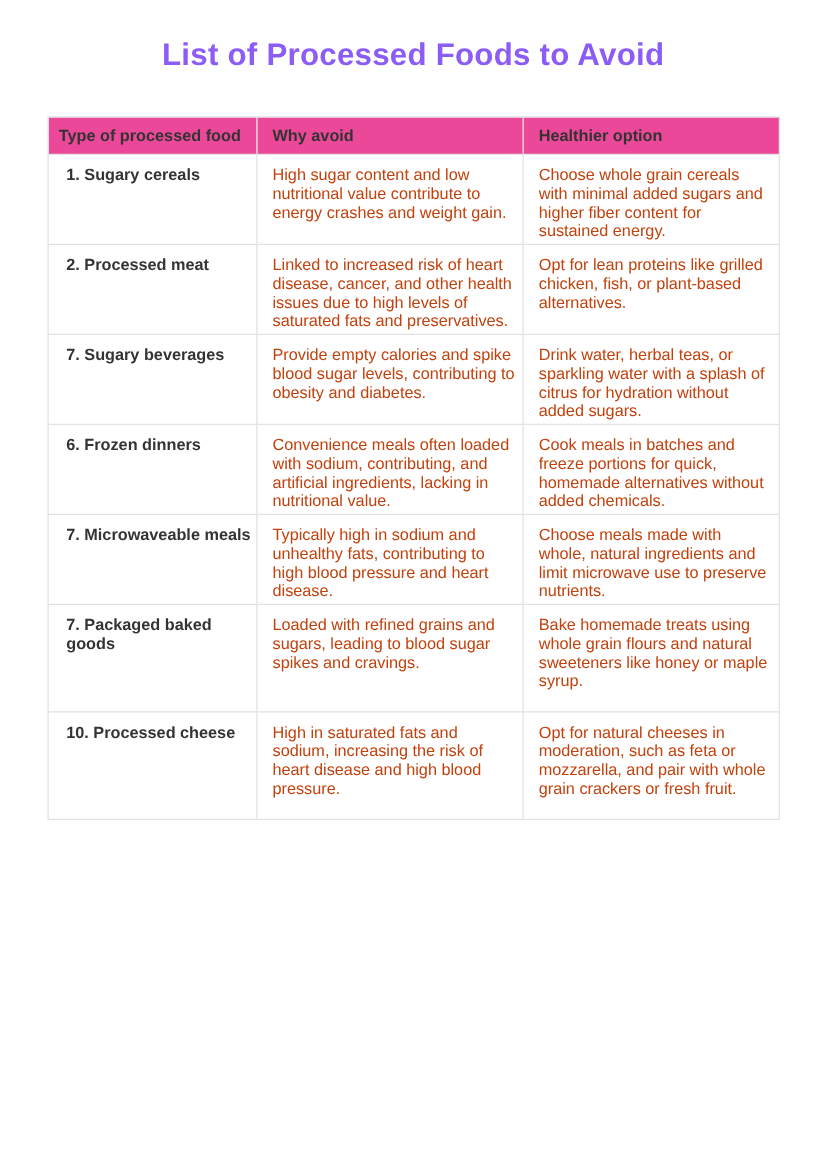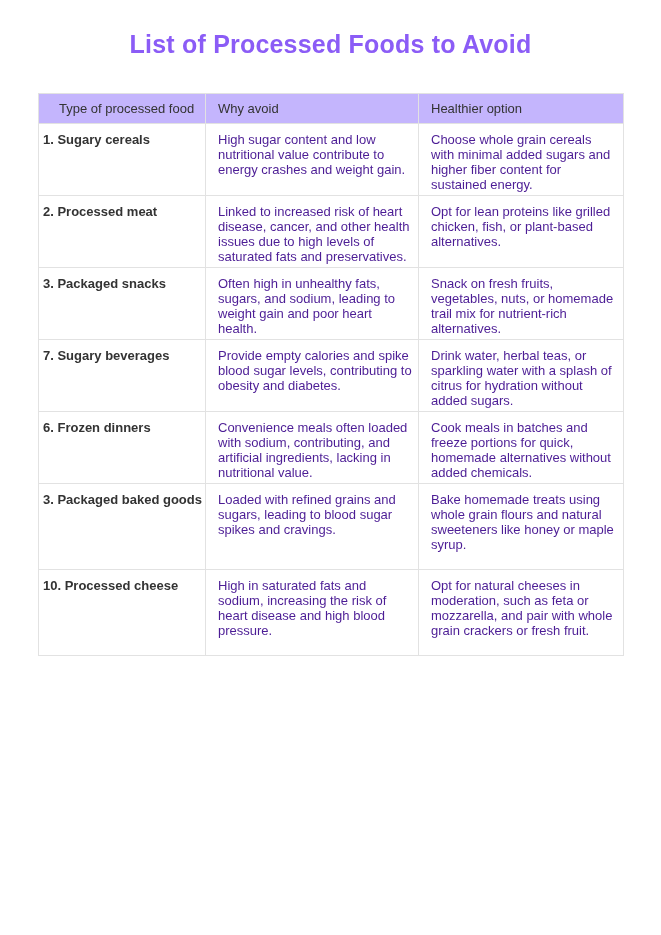--- a/index.html
+++ b/index.html
@@ -30,41 +30,41 @@
     border-collapse: collapse;
     table-layout: fixed;
   }
   table.foods-table, table.foods-table th, table.foods-table td {
     border: 1px solid #e2e2e2;
   }
   col.c1 { width: 167px; }
   col.c2 { width: 213px; }
   col.c3 { width: 205px; }
   th {
-    background: #c4b5fd;
+    background: #ec4899;
     font-size: 13px;
     line-height: 15px;
-    font-weight: normal;
+    font-weight: bold;
     color: #333333;
     text-align: left;
     vertical-align: middle;
-    padding: 7px 4px 7px 20px;
+    padding: 7px 4px 7px 8px;
   }
   th.h2, th.h3 { padding-left: 12px; }
   td {
     font-size: 13px;
     line-height: 15px;
-    color: #4c1d95;
+    color: #c2410c;
     vertical-align: top;
     padding: 8px 6px 3px 12px;
   }
   td.food-col {
     font-weight: bold;
     color: #333333;
-    padding-left: 4px;
+    padding-left: 14px;
     padding-right: 2px;
   }
   td.why-col  { padding-right: 6px; }   
   td.opt-col  { padding-right: 5px; }   
   tr.tall td  { padding-bottom: 17px; } 
 </style>
 </head>
 <body>
 
 <div class="page">
@@ -89,36 +89,36 @@
         <td class="food-col">1. Sugary cereals</td>
         <td class="why-col">High sugar content and low nutritional value contribute to energy crashes and weight gain.</td>
         <td class="opt-col">Choose whole grain cereals with minimal added sugars and higher fiber content for sustained energy.</td>
       </tr>
       <tr>
         <td class="food-col">2. Processed meat</td>
         <td class="why-col">Linked to increased risk of heart disease, cancer, and other health issues due to high levels of saturated fats and preservatives.</td>
         <td class="opt-col">Opt for lean proteins like grilled chicken, fish, or plant-based alternatives.</td>
       </tr>
       <tr>
-        <td class="food-col">3. Packaged snacks</td>
-        <td class="why-col">Often high in unhealthy fats, sugars, and sodium, leading to weight gain and poor heart health.</td>
-        <td class="opt-col">Snack on fresh fruits, vegetables, nuts, or homemade trail mix for nutrient-rich alternatives.</td>
-      </tr>
-      <tr>
         <td class="food-col">7. Sugary beverages</td>
         <td class="why-col">Provide empty calories and spike blood sugar levels, contributing to obesity and diabetes.</td>
         <td class="opt-col">Drink water, herbal teas, or sparkling water with a splash of citrus for hydration without added sugars.</td>
       </tr>
       <tr>
         <td class="food-col">6. Frozen dinners</td>
         <td class="why-col">Convenience meals often loaded with sodium, contributing, and artificial ingredients, lacking in nutritional value.</td>
         <td class="opt-col">Cook meals in batches and freeze portions for quick, homemade alternatives without added chemicals.</td>
       </tr>
+      <tr>
+        <td class="food-col">7. Microwaveable meals</td>
+        <td class="why-col">Typically high in sodium and unhealthy fats, contributing to high blood pressure and heart disease.</td>
+        <td class="opt-col">Choose meals made with whole, natural ingredients and limit microwave use to preserve nutrients.</td>
+      </tr>
       <tr class="tall">
-        <td class="food-col">3. Packaged baked goods</td>
+        <td class="food-col">7. Packaged baked goods</td>
         <td class="why-col">Loaded with refined grains and sugars, leading to blood sugar spikes and cravings.</td>
         <td class="opt-col">Bake homemade treats using whole grain flours and natural sweeteners like honey or maple syrup.</td>
       </tr>
       <tr class="tall">
         <td class="food-col">10. Processed cheese</td>
         <td class="why-col">High in saturated fats and sodium, increasing the risk of heart disease and high blood pressure.</td>
         <td class="opt-col">Opt for natural cheeses in moderation, such as feta or mozzarella, and pair with whole grain crackers or fresh fruit.</td>
       </tr>
     </tbody>
   </table>

